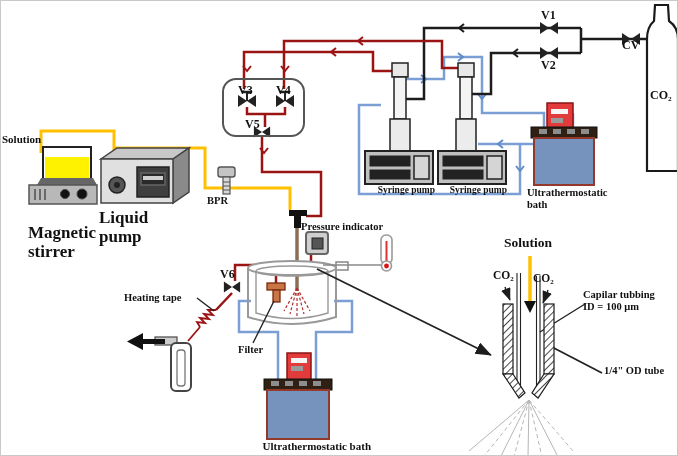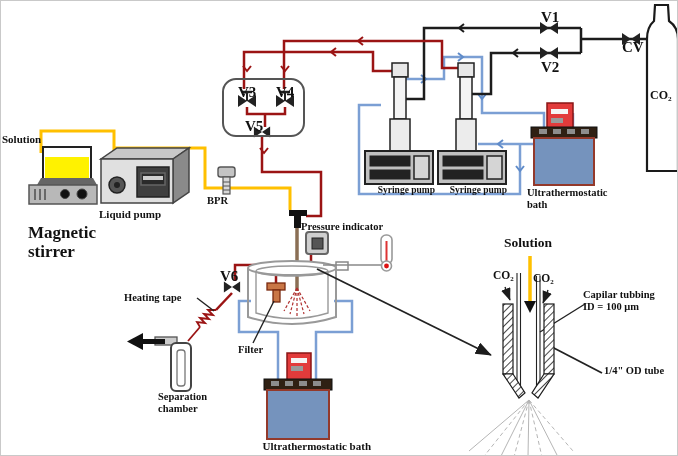--- a/index.html
+++ b/index.html
@@ -1,20 +1,20 @@
 <!DOCTYPE html>
 <html><head>
 <meta charset="utf-8">
 <style>
   html,body{margin:0;padding:0;background:#fff;}
   #stage{position:relative;width:678px;height:456px;background:#fff;border:1px solid #c9c9c9;box-sizing:border-box;
          font-family:"Liberation Serif","DejaVu Serif",serif;overflow:hidden;}
   #pipes{position:absolute;left:0;top:0;}
   .lbl{position:absolute;font-weight:bold;color:#111;font-size:11px;line-height:1.12;}
-  .s10{font-size:15px;}
+  .s10{font-size:12px;}
   .s105{font-size:10.5px;}
   .s12{font-size:12px;}
   .s13{font-size:13.5px;}
   .ctr{text-align:right;}
 </style>
 </head>
 <body>
 
 <div id="stage">
 
@@ -261,21 +261,21 @@
       <line x1="528" y1="399" x2="527" y2="456"></line>
       <line x1="528" y1="399" x2="541" y2="456" stroke-dasharray="4,3"></line>
       <line x1="528" y1="399" x2="556" y2="454"></line>
       <line x1="528" y1="399" x2="572" y2="450" stroke-dasharray="4,3"></line>
     </g>
   </g>
 </svg>
 
 <div class="lbl" style="left:1px;top:132px;width:46px;">Solution</div>
 <div class="lbl" style="left:27px;top:222px;width:60px;font-size:17px;">Magnetic stirrer</div>
-<div class="lbl" style="left:98px;top:207px;width:95px;font-size:11px;">Liquid pump</div>
+<div class="lbl" style="left:98px;top:207px;width:95px;font-size:17px;">Liquid pump</div>
 <div class="lbl s105" style="left:206px;top:194px;width:40px;">BPR</div>
 
 <div class="lbl s10" style="left:540px;top:8px;">V1</div>
 <div class="lbl s10" style="left:540px;top:58px;">V2</div>
 <div class="lbl s10" style="left:621px;top:18px;margin-top:20px;">CV</div>
 <div class="lbl s10" style="left:237px;top:83px;">V3</div>
 <div class="lbl s10" style="left:275px;top:83px;">V4</div>
 <div class="lbl s10" style="left:244px;top:117px;">V5</div>
 <div class="lbl s10" style="left:219px;top:267px;">V6</div>
 
@@ -283,21 +283,20 @@
 
 <div class="lbl ctr" style="left:362px;top:184px;width:72px;font-size:9.5px;">Syringe pump</div>
 <div class="lbl ctr" style="left:434px;top:184px;width:72px;font-size:9.5px;">Syringe pump</div>
 
 <div class="lbl s105" style="left:526px;top:186px;width:88px;">Ultrathermostatic bath</div>
 
 <div class="lbl s105" style="left:300px;top:220px;width:120px;">Pressure indicator</div>
 
 <div class="lbl s105" style="left:123px;top:291px;width:90px;">Heating tape</div>
 <div class="lbl s105" style="left:237px;top:343px;width:40px;">Filter</div>
-<div class="lbl s105" style="left:157px;top:390px;width:64px;">Separation chamber</div>
 
 <div class="lbl ctr" style="left:230px;top:439px;width:140px;">Ultrathermostatic bath</div>
 
 <div class="lbl s13" style="left:503px;top:234px;">Solution</div>
 <div class="lbl" style="left:492px;top:268px;font-size:11.5px;">CO₂</div>
 <div class="lbl" style="left:532px;top:271px;font-size:11.5px;">CO₂</div>
 <div class="lbl s105" style="left:582px;top:288px;width:86px;">Capilar tubbing ID = 100 μm</div>
 <div class="lbl s105" style="left:603px;top:364px;width:80px;">1/4" OD tube</div>
 
 </div>

